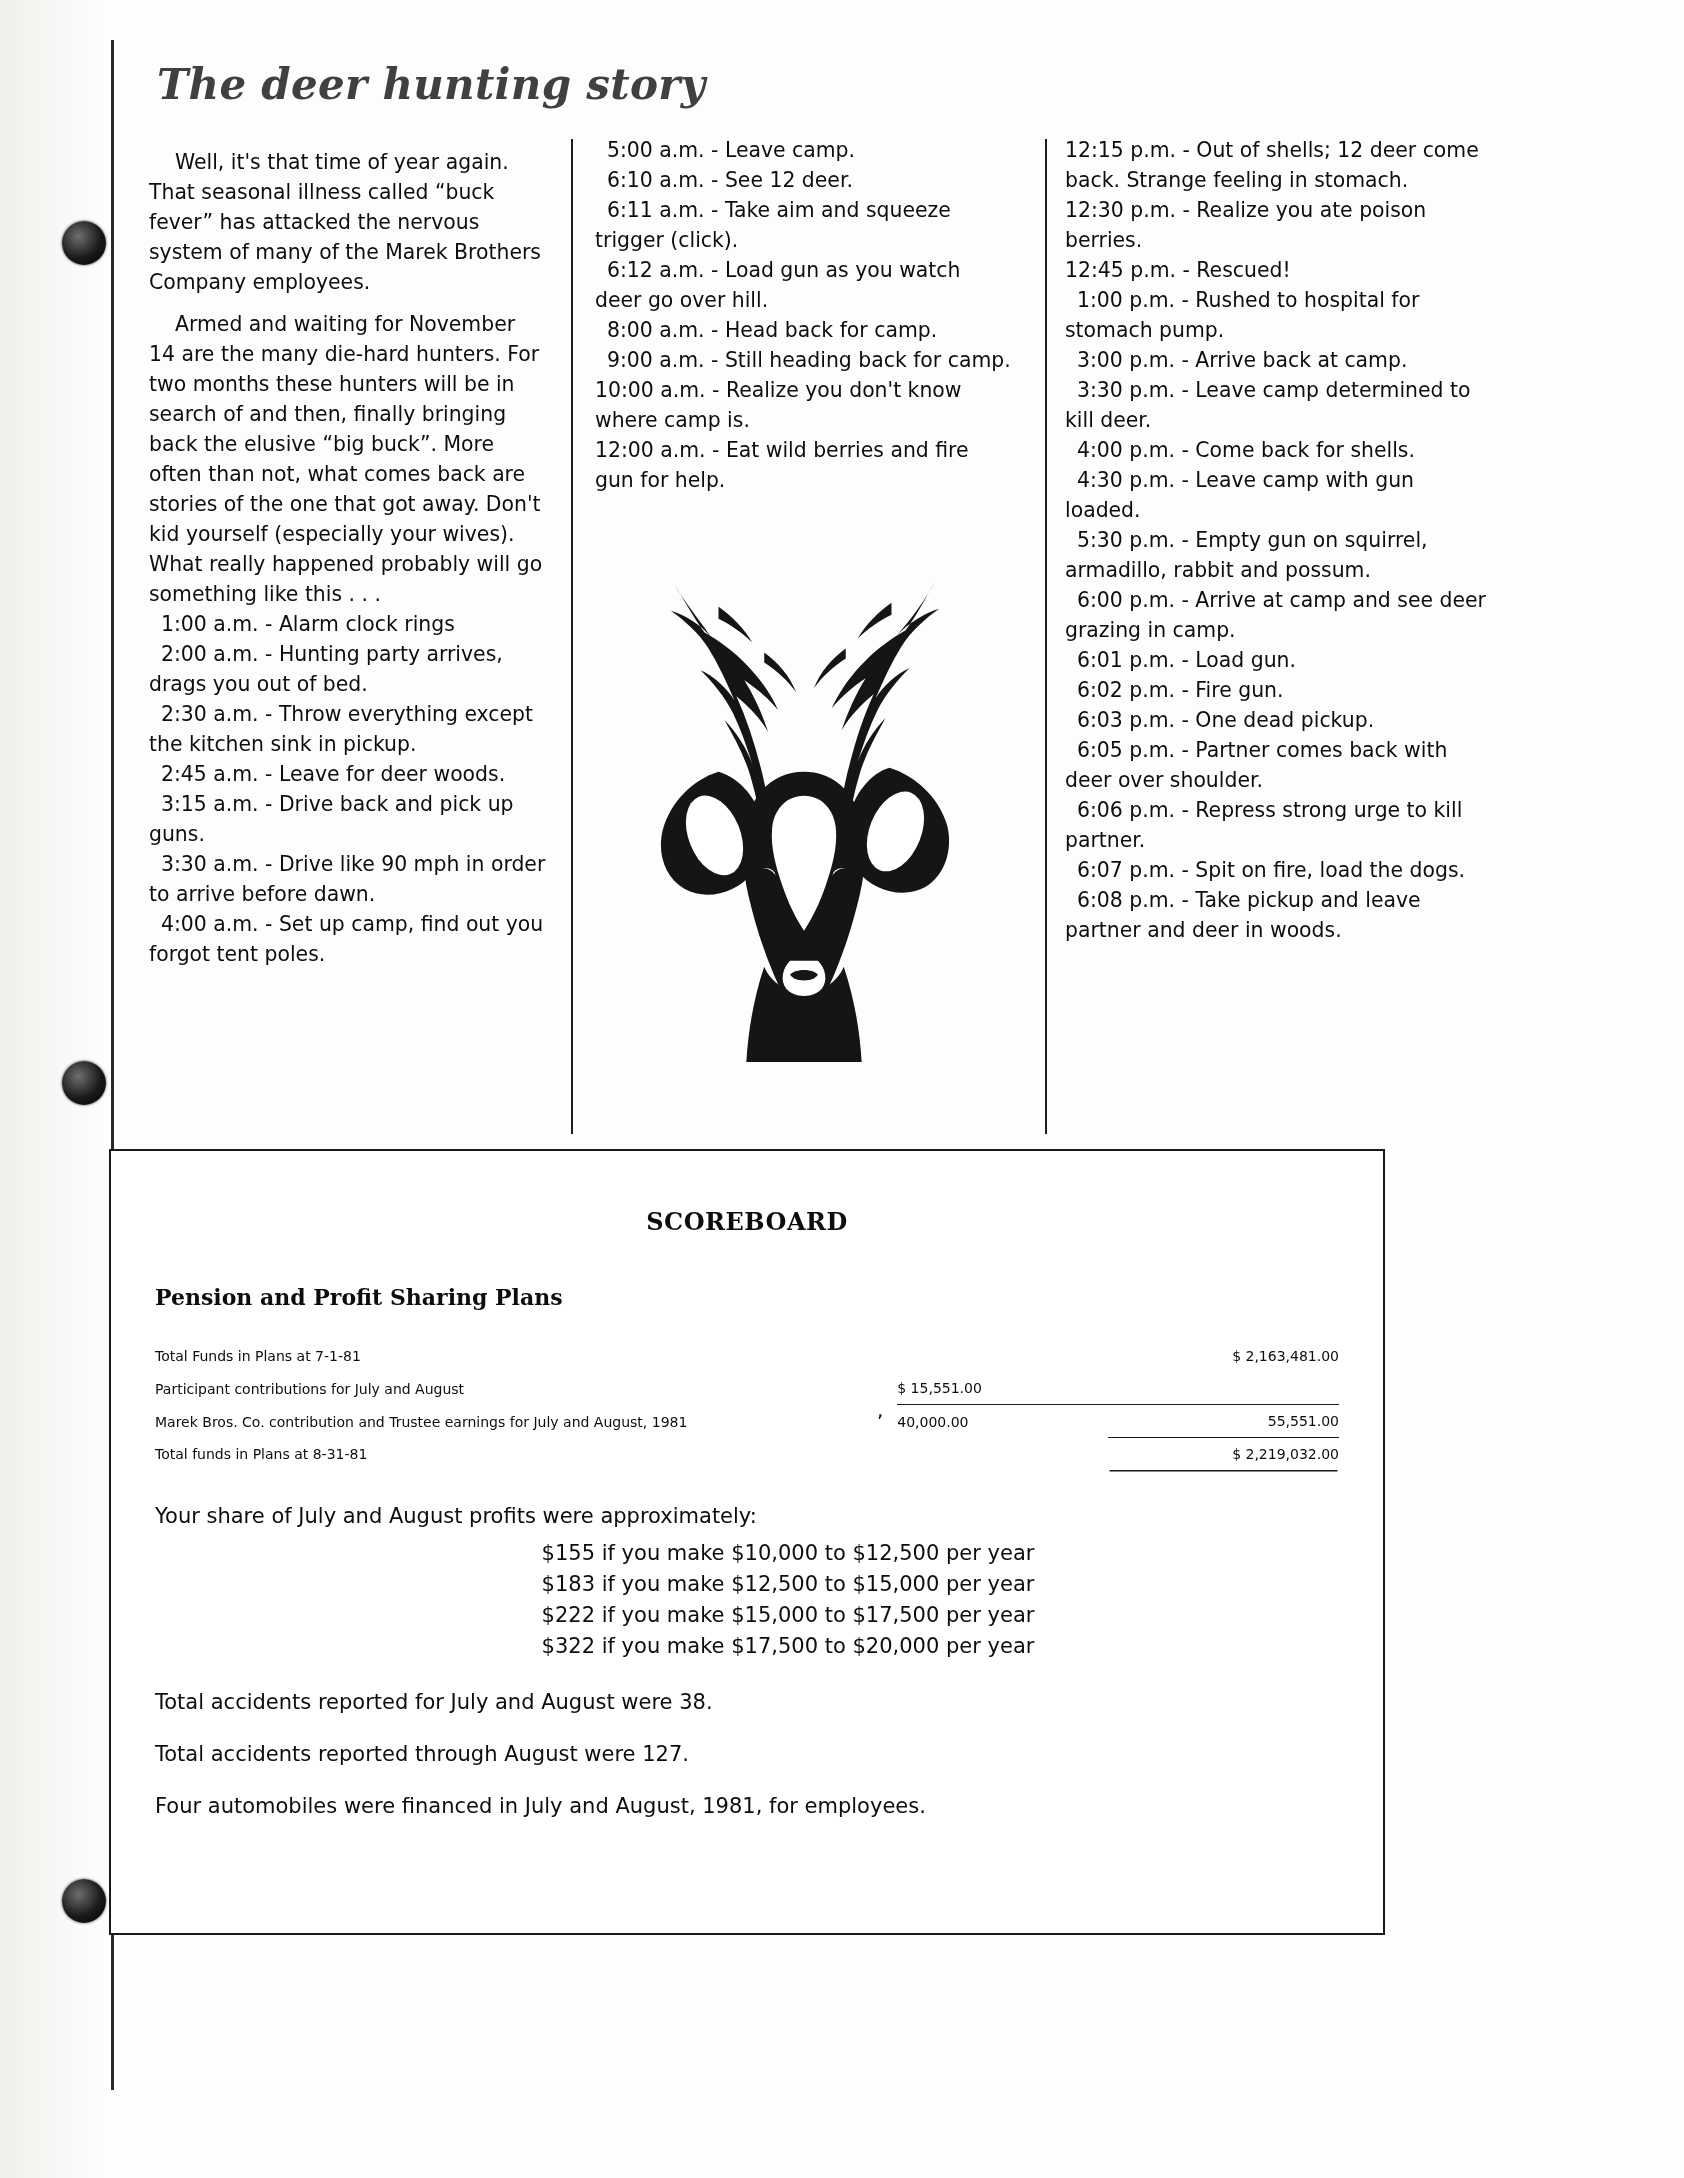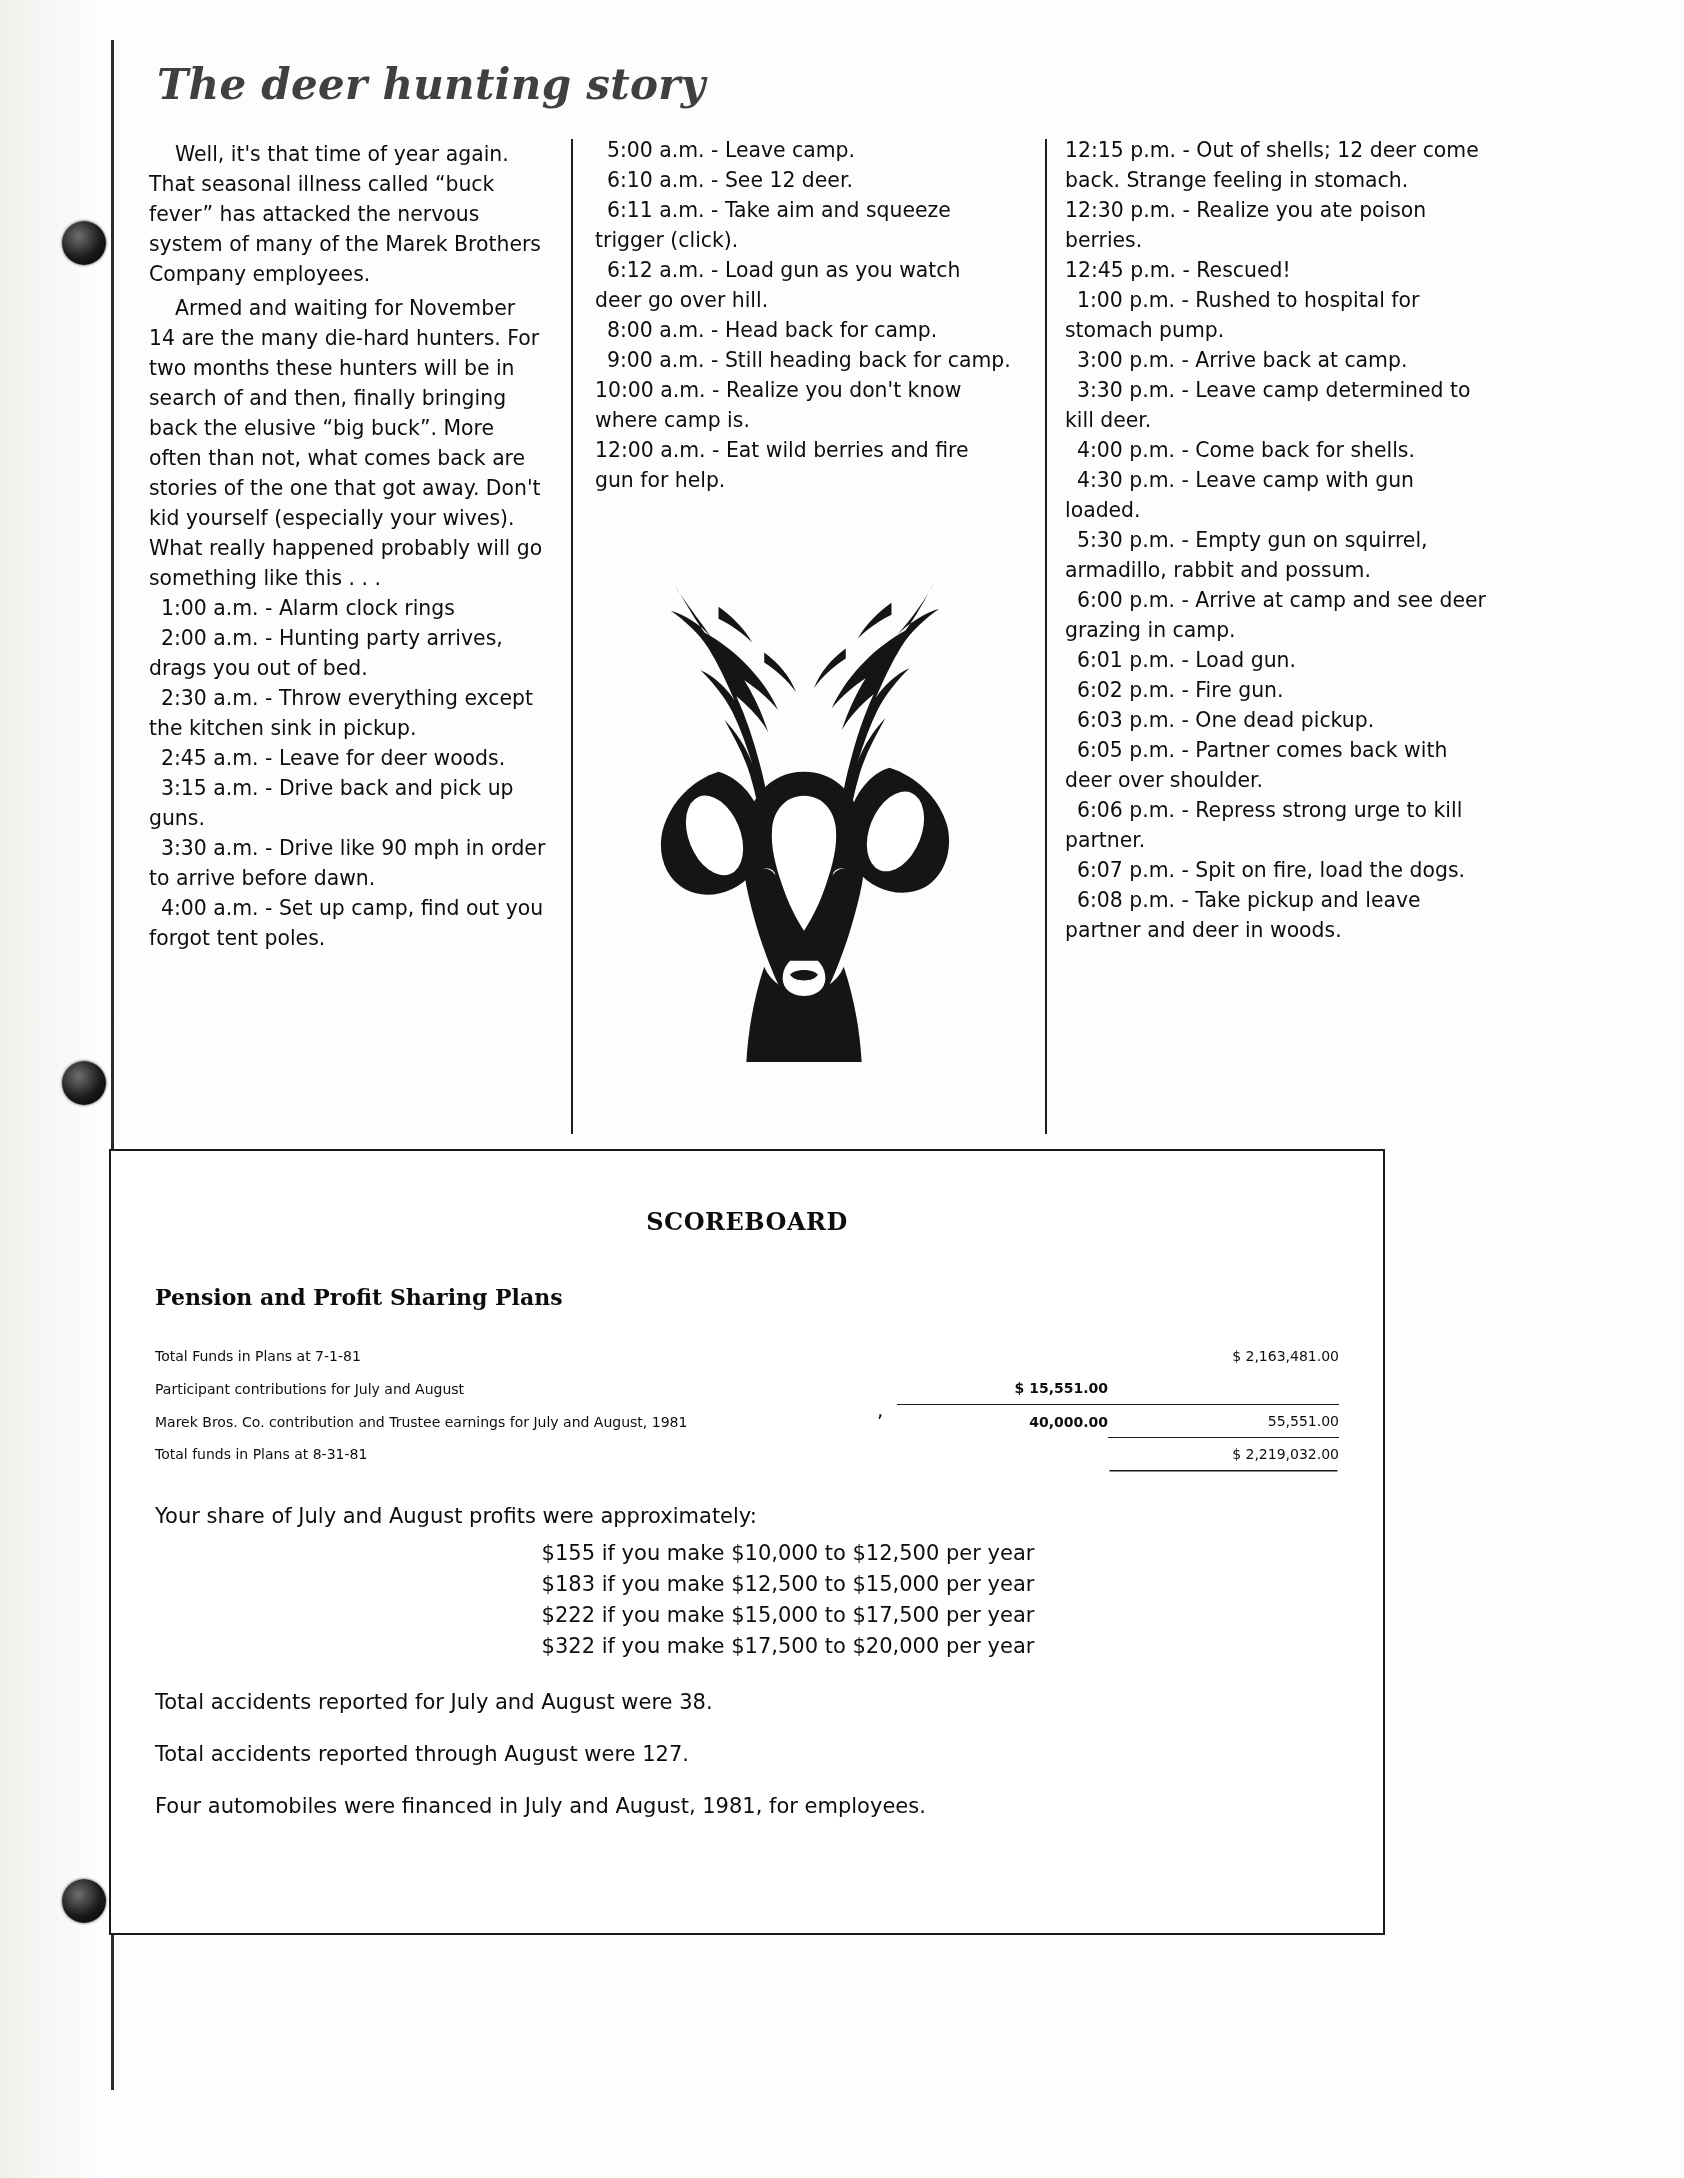--- a/index.html
+++ b/index.html
@@ -86,21 +86,21 @@
     position: absolute;
     top: 4px;
     width: 2px;
     height: 995px;
     background: #1e1e1e;
   }
   .rule.r1 { left: 422px; }
   .rule.r2 { left: 896px; }
 
   p.para {
-    margin: 4px 0 0 0;
+    margin: 12px 0 0 0;
     text-indent: 26px;
     text-align: left;
   }
   .tline {
     margin: 0;
     text-indent: 12px;
   }
   .tline.noindent { text-indent: 0; }
 
   
@@ -145,21 +145,21 @@
     width: 1184px;
     border-collapse: collapse;
     font-size: 14px;
     line-height: 30px;
   }
   .sb-table td {
     vertical-align: bottom;
     padding: 1px 0;
   }
   .lbl { width: 736px; }
-  .c-mid { width: 209px; text-align: right; padding-right: 10px; white-space: nowrap; font-weight: bold; }
+  .c-mid { width: 209px; text-align: left; padding-right: 10px; white-space: nowrap; }
   .c-right { width: 229px; text-align: right; white-space: nowrap; }
   .ul-mid { border-top: 1.5px solid #1a1a1a; }
   .ul-right { border-top: 1.5px solid #1a1a1a; }
   .dbl-right {
     border-top: 1.5px solid #1a1a1a;
     box-shadow: 0 3px 0 -1.5px #1a1a1a;
   }
 
   .sb-note {
     margin: 34px 0 0 44px;

